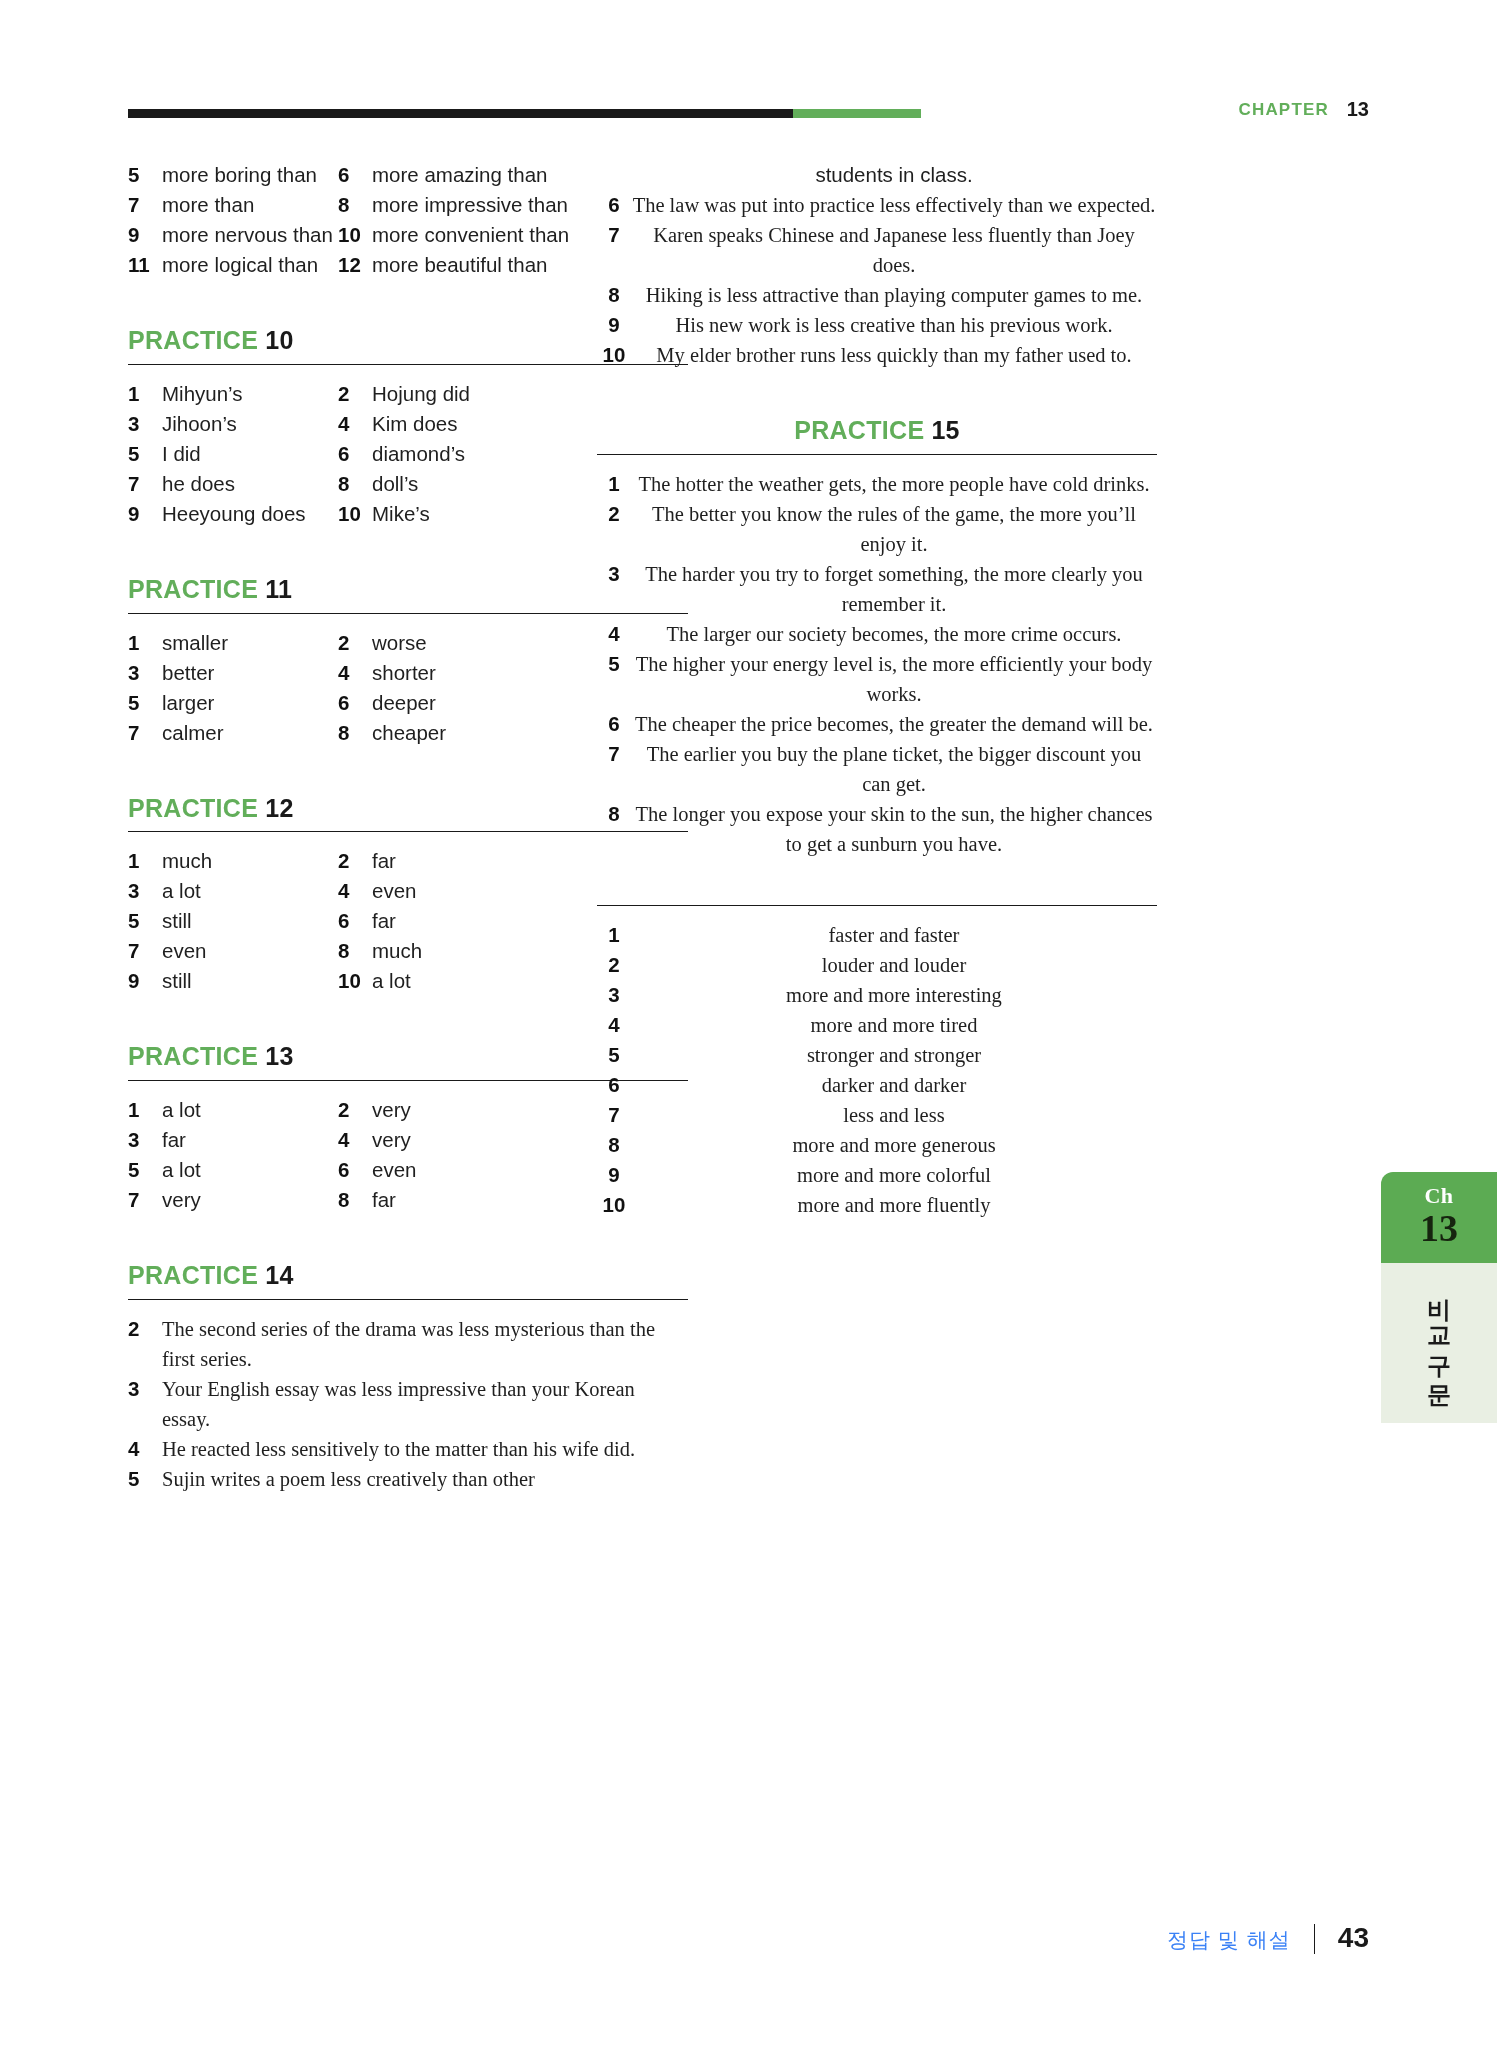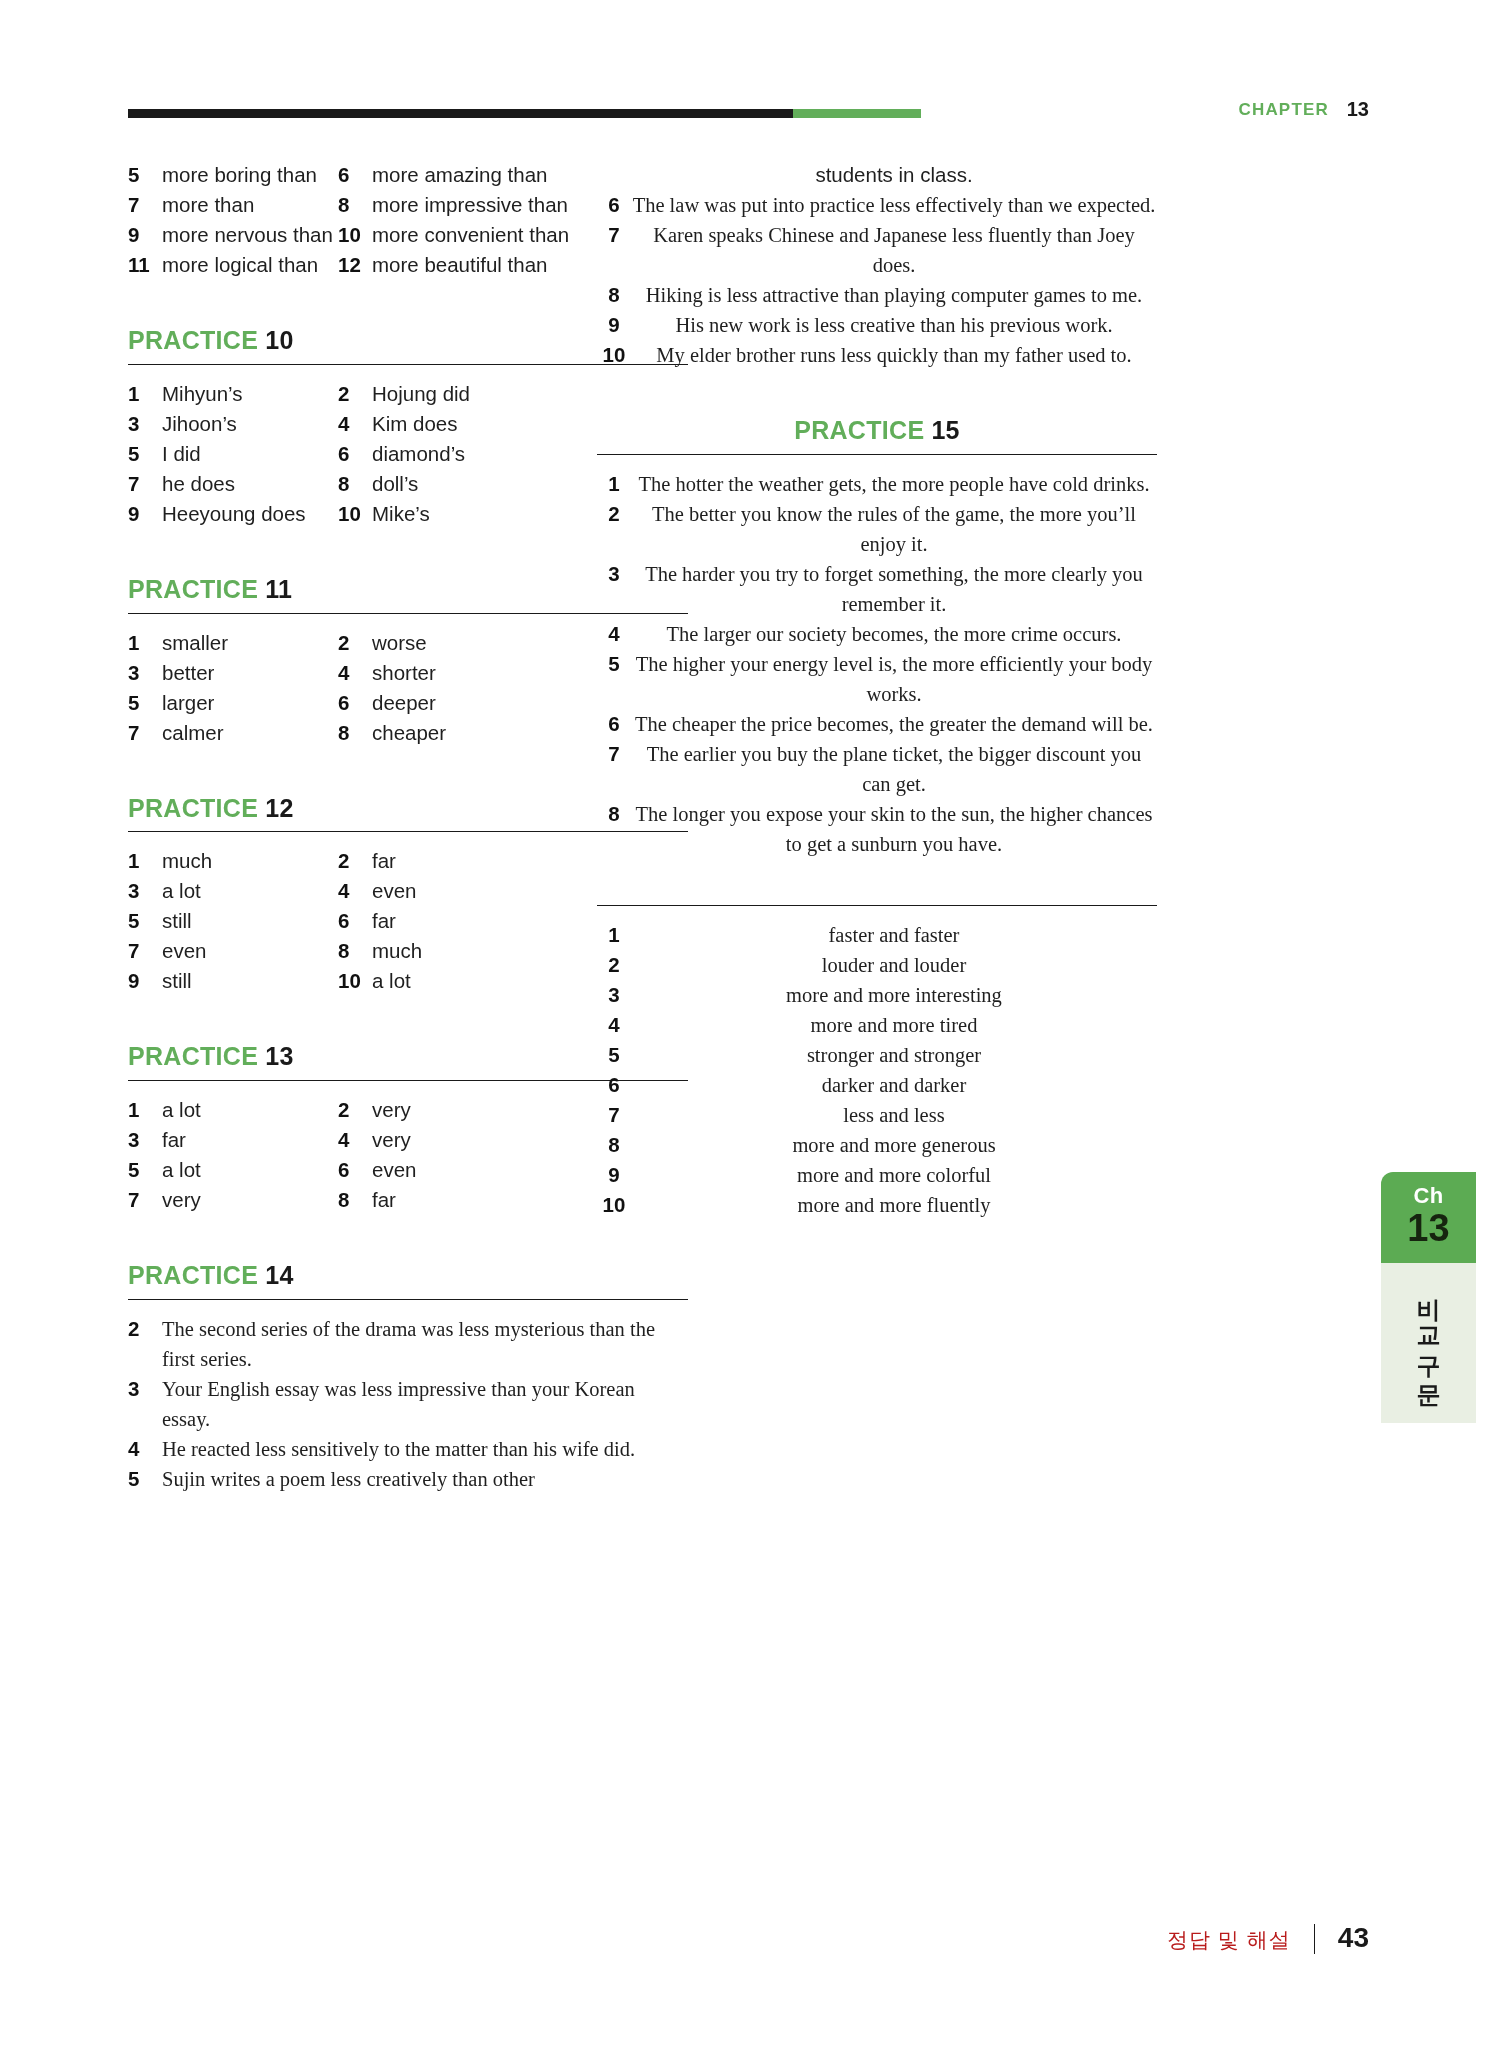--- a/index.html
+++ b/index.html
@@ -144,21 +144,22 @@
     font-size: 20.5px;
     line-height: 30px;
     color: #1f1f1f;
   }
 
   
   .side-tab {
     position: absolute;
     left: 1381px;
     top: 1172px;
-    width: 95px;
+    width: 116px;
+    font-family: Liberation Serif, serif;
   }
   .side-tab-top {
     background: #5cab53;
     border-top-left-radius: 12px;
     padding: 12px 0 14px 0;
     text-align: center;
   }
   .side-tab-ch {
     display: block;
     color: #ffffff;
@@ -195,21 +196,21 @@
     position: absolute;
     left: 0;
     top: 1922px;
     width: 1497px;
     text-align: right;
     padding-right: 128px;
     box-sizing: border-box;
     font-size: 21px;
   }
   .footer-kr {
-    color: #b91c1c;
+    color: #3b82f6;
     letter-spacing: 1px;
   }
   .footer-sep {
     display: inline-block;
     width: 1.5px;
     height: 30px;
     background: #1a1a1a;
     vertical-align: -7px;
     margin: 0 17px;
   }

